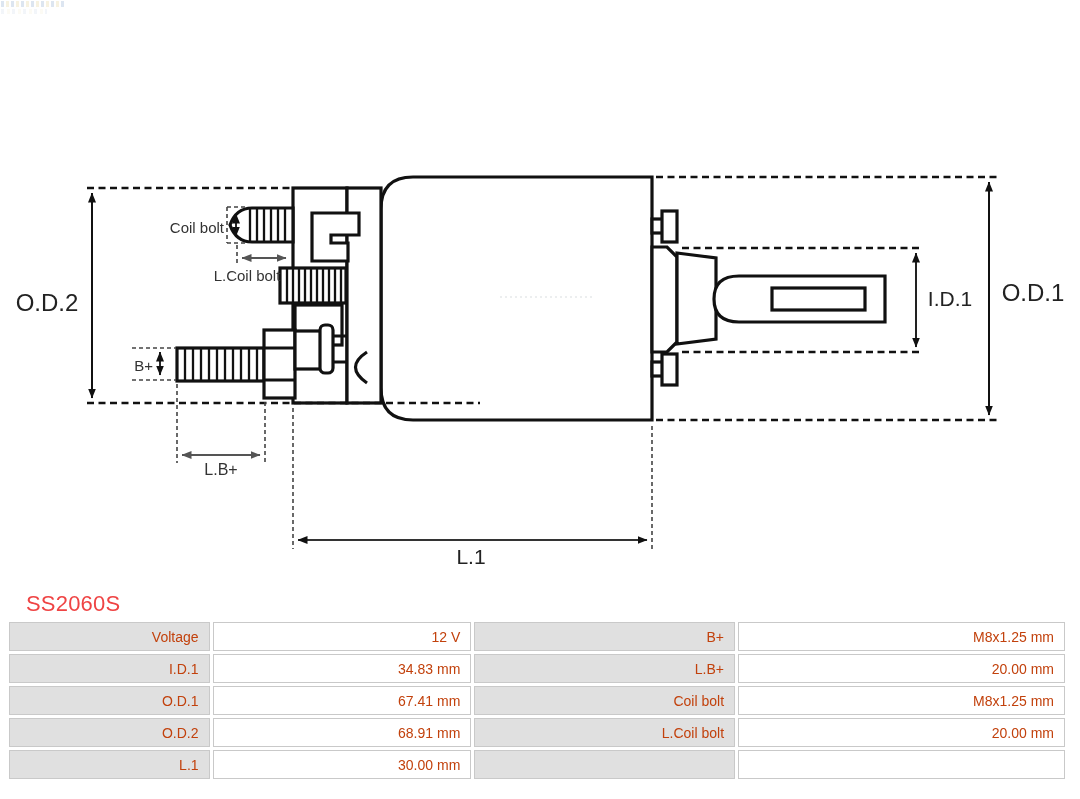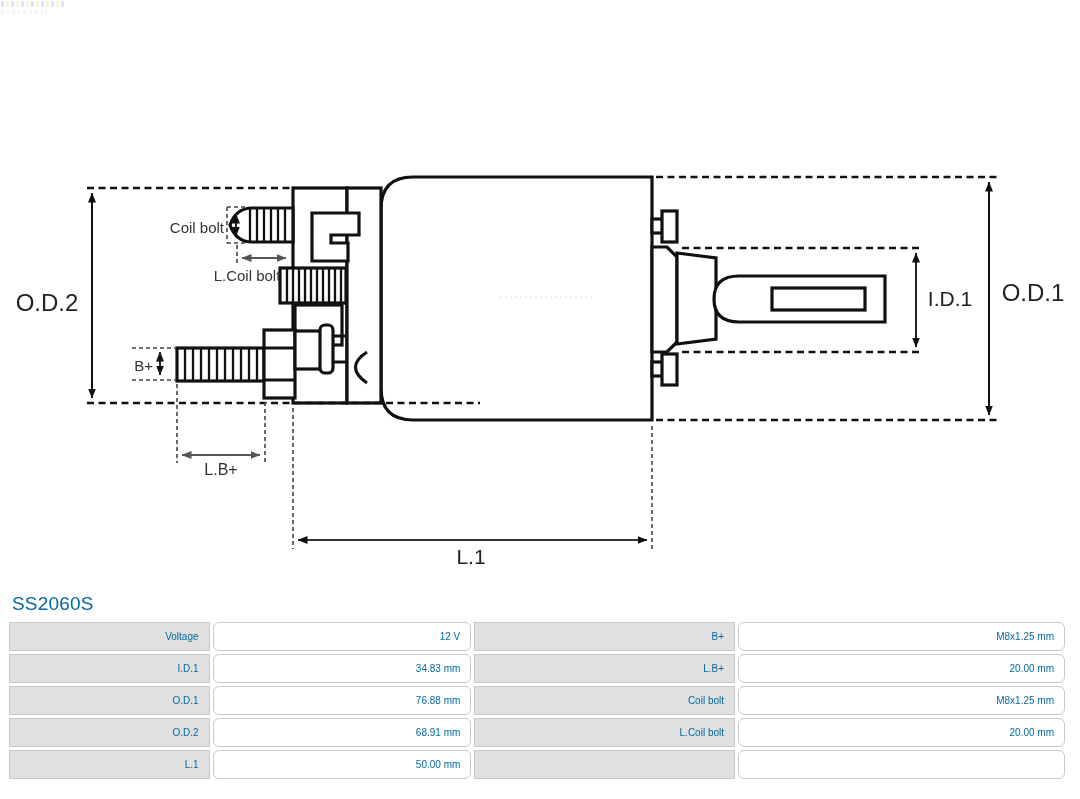--- a/index.html
+++ b/index.html
@@ -7,27 +7,27 @@
   .page{position:relative;width:1080px;height:799px;background:#fff;}
 
   
   .artifact{position:absolute;left:1px;top:1px;width:64px;height:6px;opacity:.35;
     background:repeating-linear-gradient(90deg,#9db6d6 0 3px,#fff 3px 5px,#e8d9a8 5px 8px,#fff 8px 10px);}
   .artifact2{position:absolute;left:1px;top:9px;width:46px;height:5px;opacity:.18;
     background:repeating-linear-gradient(90deg,#b9c9e0 0 3px,#fff 3px 6px,#efe6c2 6px 9px,#fff 9px 11px);}
 
   svg.drawing{display:block;width:1080px;height:592px;}
 
-  .partno{margin:2px 0 5px 12px;font-size:19px;line-height:20px;color:#0369a1;letter-spacing:.2px;}
+  .partno{margin:2px 0 5px 26px;font-size:22px;line-height:20px;color:#ef4444;letter-spacing:.2px;}
 
   table.spec{border-collapse:separate;border-spacing:3px;table-layout:fixed;width:1062px;margin-left:6px;
-    font-size:10px;color:#0369a1;}
+    font-size:14px;color:#c2410c;}
   table.spec td{border:1px solid #c9c9c9;height:27px;padding:0 10px;text-align:right;overflow:hidden;white-space:nowrap;}
   table.spec td.k{background:#e0e0e0;}
-  table.spec td.v{background:#ffffff;border-radius:6px;}
+  table.spec td.v{background:#ffffff;}
 </style>
 </head>
 <body>
 
 <div class="page">
   <div class="artifact"></div>
   <div class="artifact2"></div>
 
   <svg class="drawing" viewBox="0 0 1080 592" xmlns="http://www.w3.org/2000/svg">
     <defs>
@@ -143,31 +143,31 @@
         <td class="v">M8x1.25 mm</td>
       </tr>
       <tr>
         <td class="k">I.D.1</td>
         <td class="v">34.83 mm</td>
         <td class="k">L.B+</td>
         <td class="v">20.00 mm</td>
       </tr>
       <tr>
         <td class="k">O.D.1</td>
-        <td class="v">76.88 mm</td>
+        <td class="v">67.41 mm</td>
         <td class="k">Coil bolt</td>
         <td class="v">M8x1.25 mm</td>
       </tr>
       <tr>
         <td class="k">O.D.2</td>
         <td class="v">68.91 mm</td>
         <td class="k">L.Coil bolt</td>
         <td class="v">20.00 mm</td>
       </tr>
       <tr>
         <td class="k">L.1</td>
-        <td class="v">50.00 mm</td>
+        <td class="v">30.00 mm</td>
         <td class="k"></td>
         <td class="v"></td>
       </tr>
     </tbody>
   </table>
 </div>
 
 </body></html>

